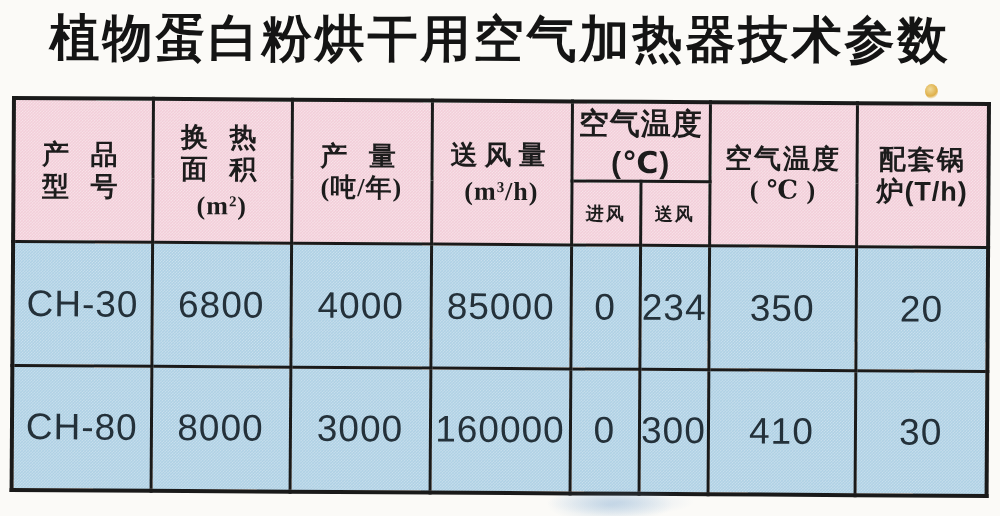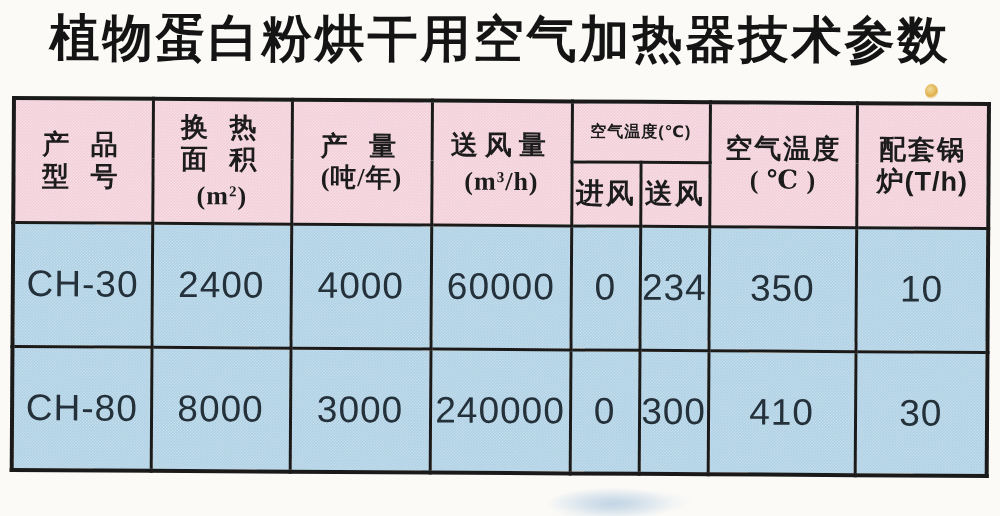--- a/index.html
+++ b/index.html
@@ -94,22 +94,22 @@
   tr.drow { height: 124px; }
   .hline {
     display: block;
     font-size: 27px;
     line-height: 32px;
     letter-spacing: 7px;
     white-space: nowrap;
   }
   .hline.unit { letter-spacing: 1px; font-size: 26px; font-family: "Liberation Serif", "DejaVu Serif", serif; }
   .hline sup { font-size: 15px; vertical-align: 8px; }
-  th.group-head { font-size: 16px; letter-spacing: 1px; }
-  th.sub-head { font-size: 28px; letter-spacing: 2px; }
+  th.group-head { font-size: 30px; letter-spacing: 1px; }
+  th.sub-head { font-size: 18px; letter-spacing: 2px; }
   .model-cell { font-size: 35px; letter-spacing: 0; }
 </style>
 </head>
 <body>
 
 <div class="page">
 
   <h1 class="title">植物蛋白粉烘干用空气加热器技术参数</h1>
 
   <div class="speck"></div>
@@ -155,33 +155,33 @@
         </th>
       </tr>
       <tr class="hrow-2">
         <th class="sub-head">进风</th>
         <th class="sub-head">送风</th>
       </tr>
     </thead>
     <tbody>
       <tr class="drow">
         <td class="model-cell">CH-30</td>
-        <td>2400</td>
+        <td>6800</td>
         <td>4000</td>
-        <td>60000</td>
+        <td>85000</td>
         <td>0</td>
         <td>234</td>
         <td>350</td>
-        <td>10</td>
+        <td>20</td>
       </tr>
       <tr class="drow">
         <td class="model-cell">CH-80</td>
         <td>8000</td>
         <td>3000</td>
-        <td>240000</td>
+        <td>160000</td>
         <td>0</td>
         <td>300</td>
         <td>410</td>
         <td>30</td>
       </tr>
     </tbody>
   </table>
 
   <div style="position:absolute;left:545px;top:488px;width:150px;height:28px;background:radial-gradient(ellipse at center, rgba(130,170,210,0.25), rgba(130,170,210,0) 70%);"></div>
 

